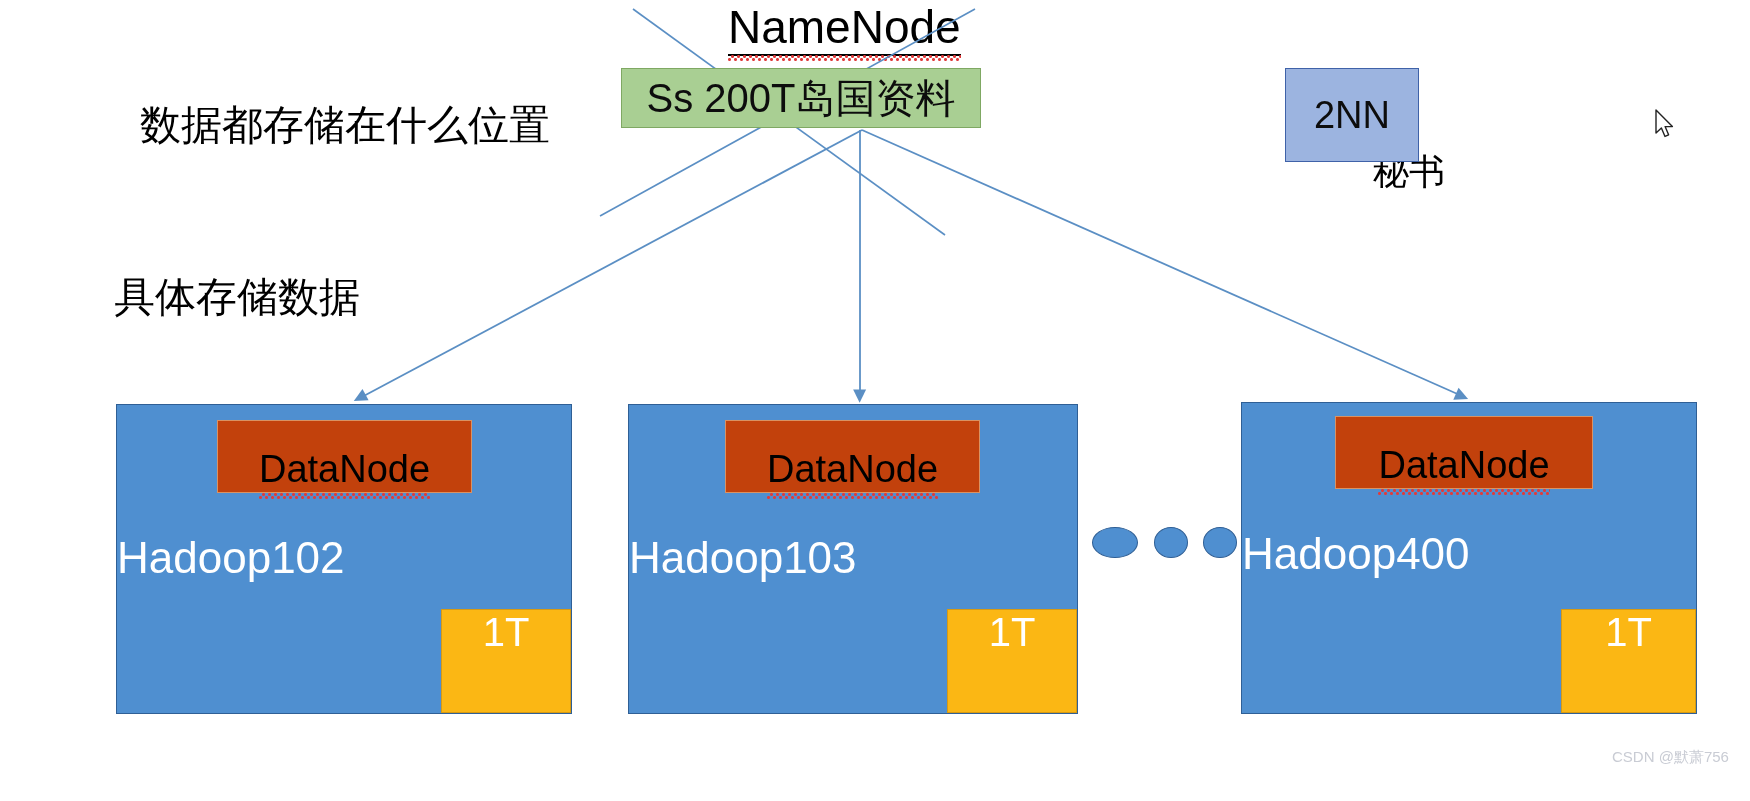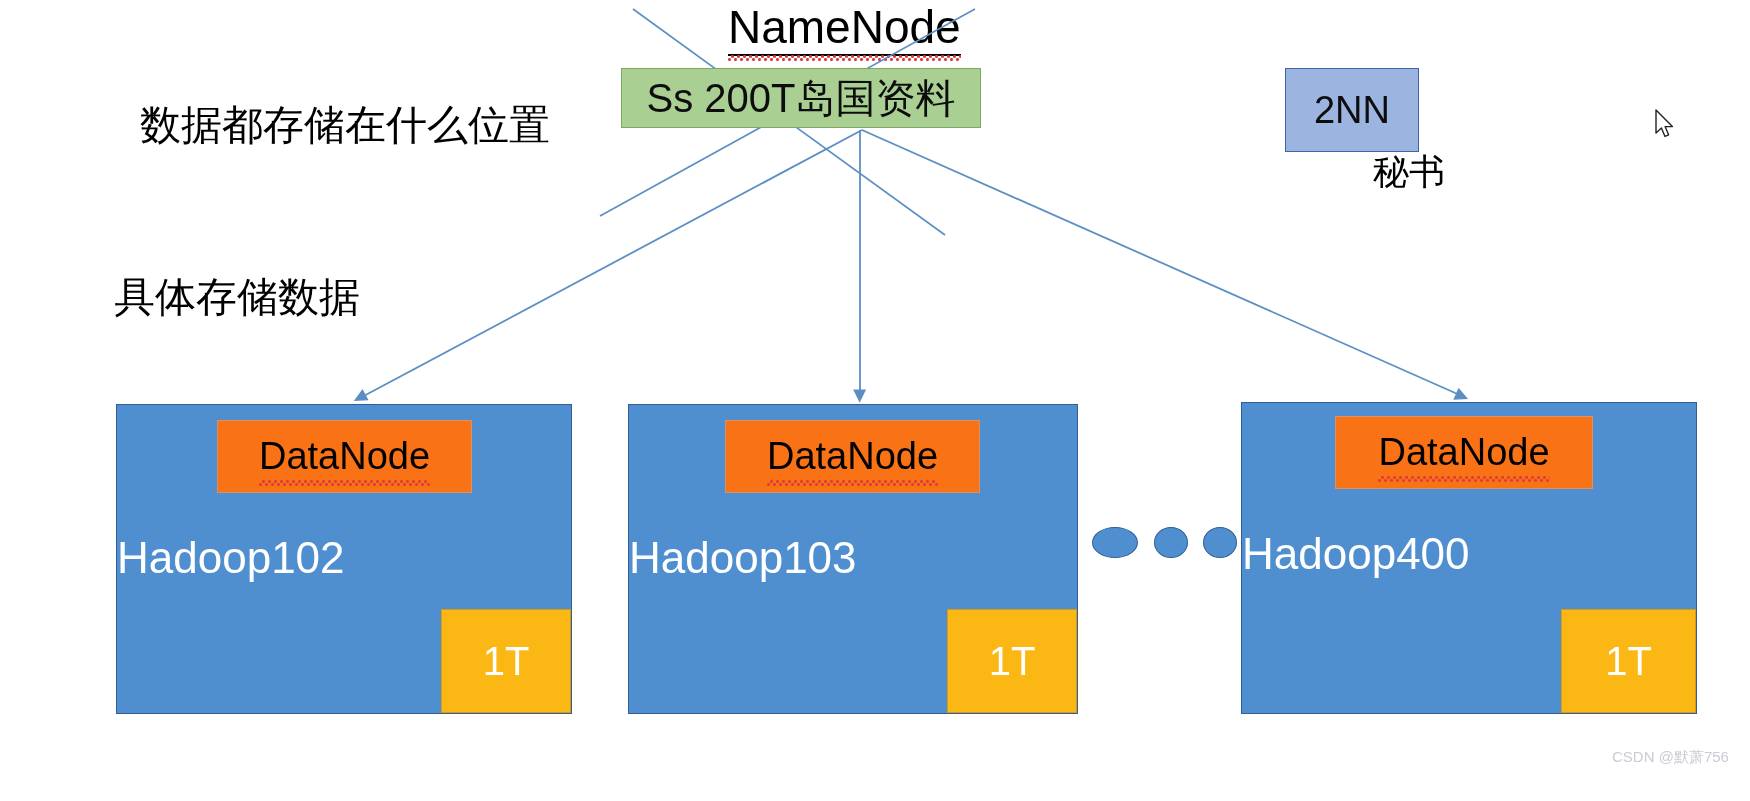--- a/index.html
+++ b/index.html
@@ -62,21 +62,21 @@
     white-space: nowrap;
     z-index: 5;
     margin-left: 36px;
   }
 
   
   #twonn-box {
     left: 1285px;
     top: 68px;
     width: 134px;
-    height: 84px;
+    height: 94px;
     background: #9cb4e0;
     border: 1.5px solid #3f62a8;
     box-sizing: border-box;
     display: flex;
     align-items: center;
     justify-content: center;
     font-size: 38px;
     color: #0d0d0d;
     z-index: 5;
   }
@@ -122,25 +122,25 @@
     border: 1.2px solid #2f5f95;
     box-sizing: border-box;
     z-index: 3;
   }
   #node-1 { left: 116px; top: 404px; width: 456px; height: 310px; }
   #node-2 { left: 628px; top: 404px; width: 450px; height: 310px; }
   #node-3 { left: 1241px; top: 402px; width: 456px; height: 312px; }
 
   .dn-chip {
     position: absolute;
-    background: #f97316;
+    background: #c2410c;
     border: 1px solid #d99263;
     box-sizing: border-box;
     display: flex;
-    align-items: center;
+    align-items: flex-end;
     justify-content: center;
     font-size: 38px;
     color: #000;
     white-space: nowrap;
   }
   #node-1 .dn-chip { left: 100px; top: 15px; width: 255px; height: 73px; }
   #node-2 .dn-chip { left: 96px;  top: 15px; width: 255px; height: 73px; }
   #node-3 .dn-chip { left: 93px;  top: 13px; width: 258px; height: 73px; }
 
   .dn-chip .txt {
@@ -159,21 +159,21 @@
     white-space: nowrap;
   }
   #node-3 .host-label { top: 126px; }
 
   .tb-chip {
     position: absolute;
     background: #fbb714;
     border: 1px solid #d79a12;
     box-sizing: border-box;
     display: flex;
-    align-items: center;
+    align-items: flex-start;
     justify-content: center;
     font-size: 40px;
     color: #ffffff;
   }
   #node-1 .tb-chip { left: 324px; right: 0; top: 204px; bottom: 0; }
   #node-2 .tb-chip { left: 318px; right: 0; top: 204px; bottom: 0; }
   #node-3 .tb-chip { left: 319px; right: 0; top: 206px; bottom: 0; }
 
   
   #ellipsis {

